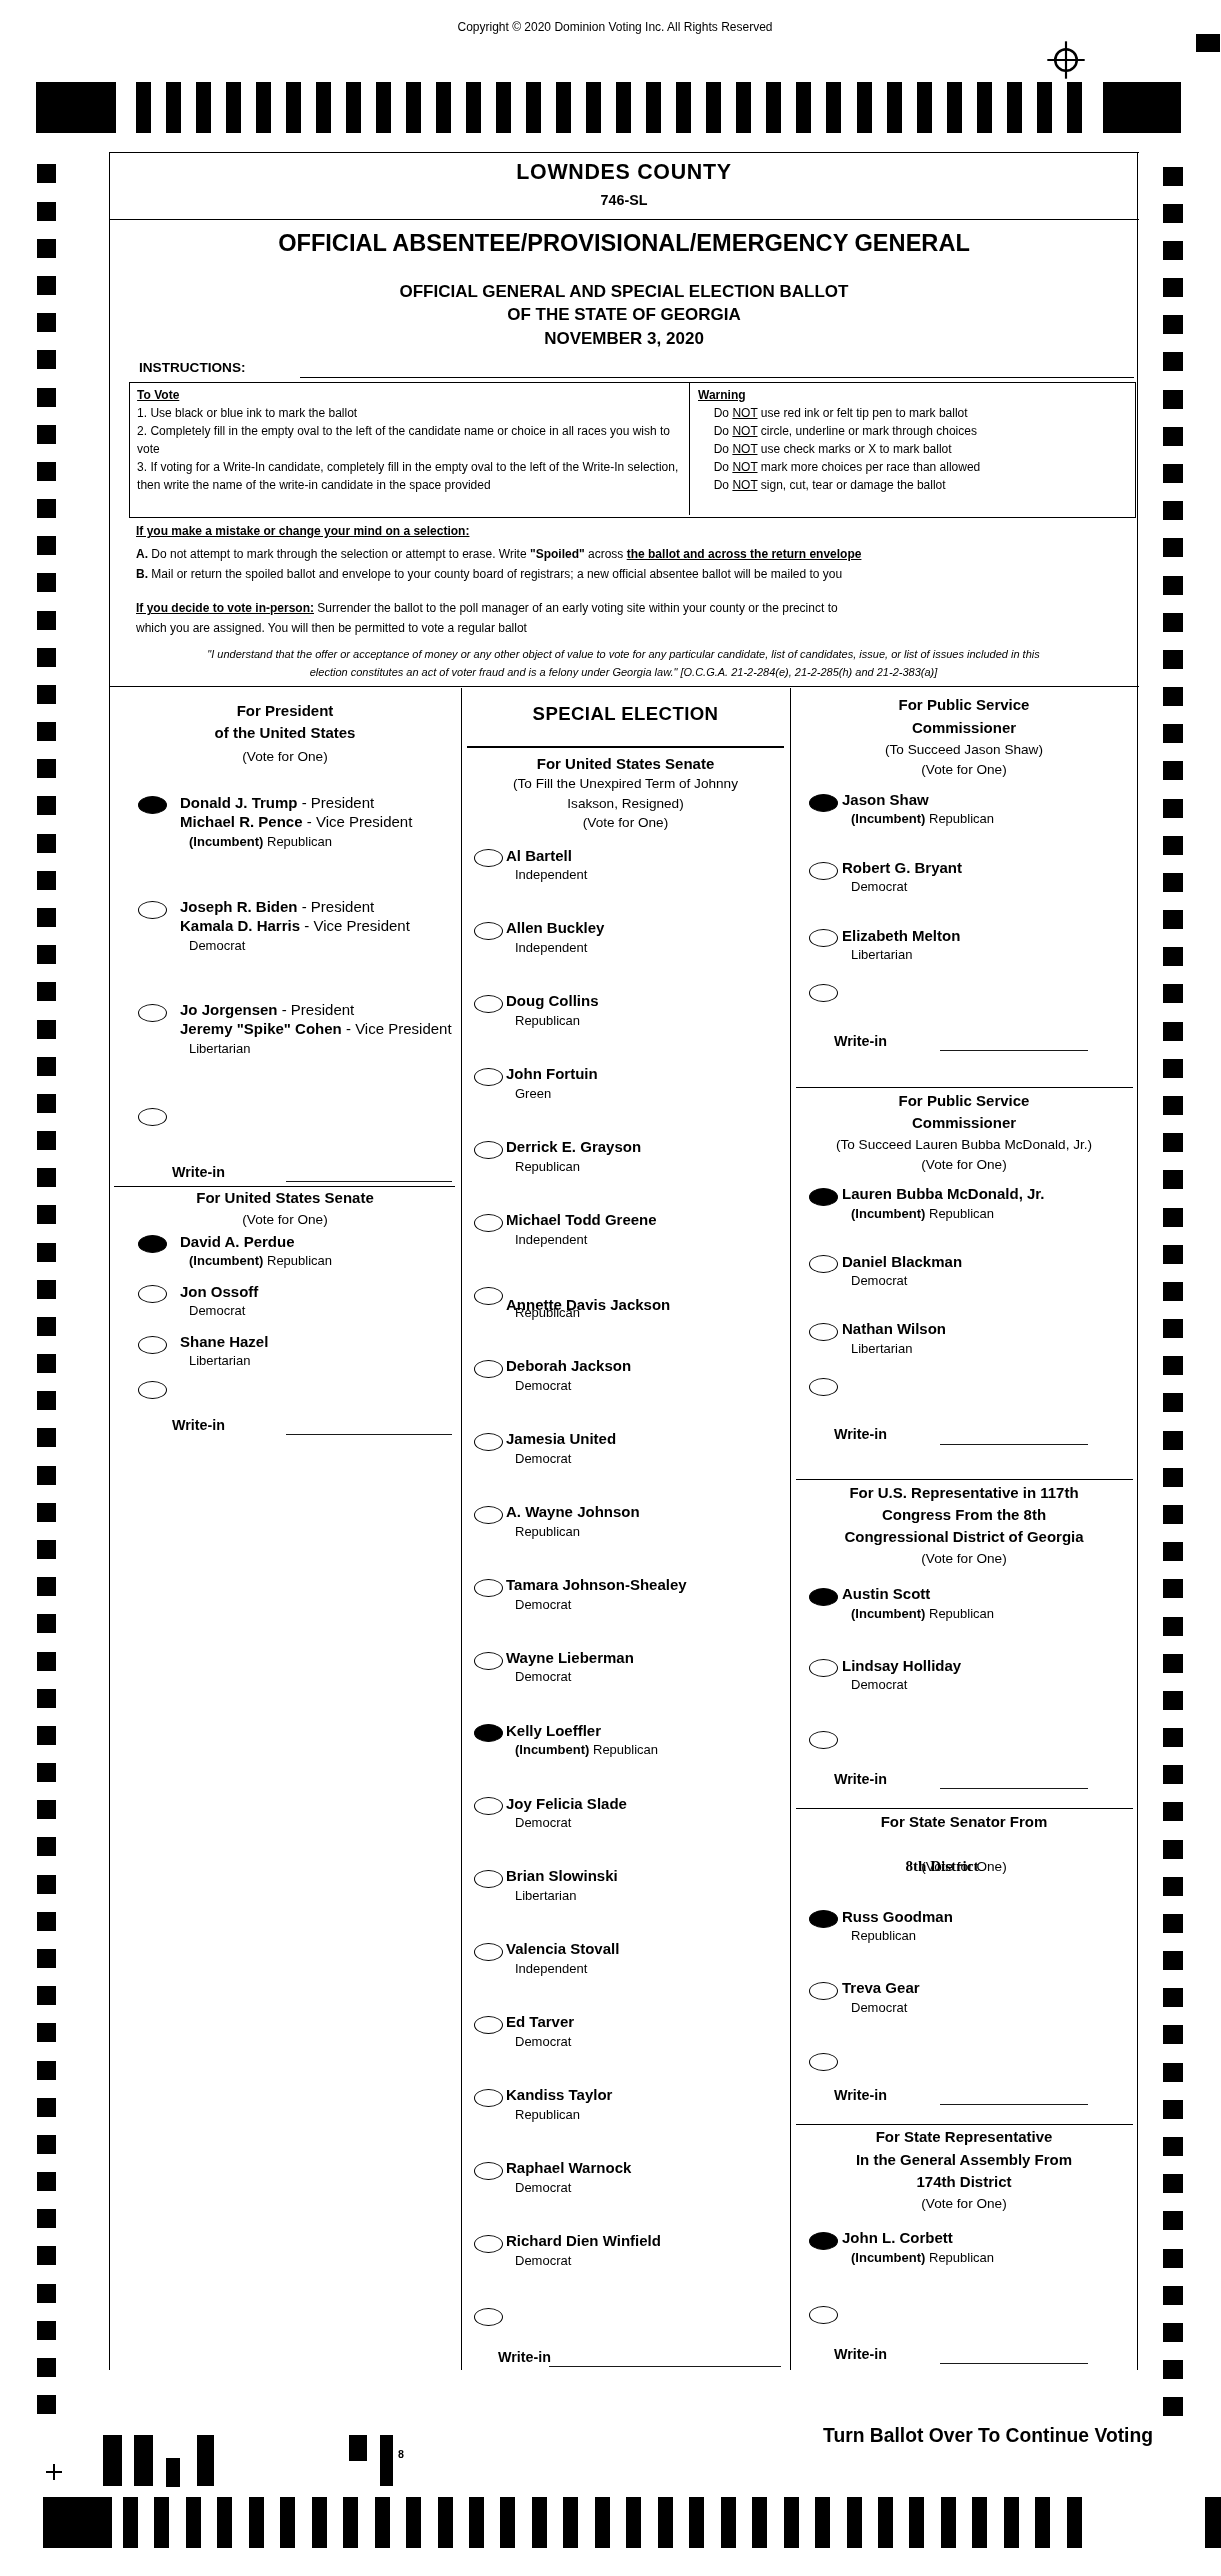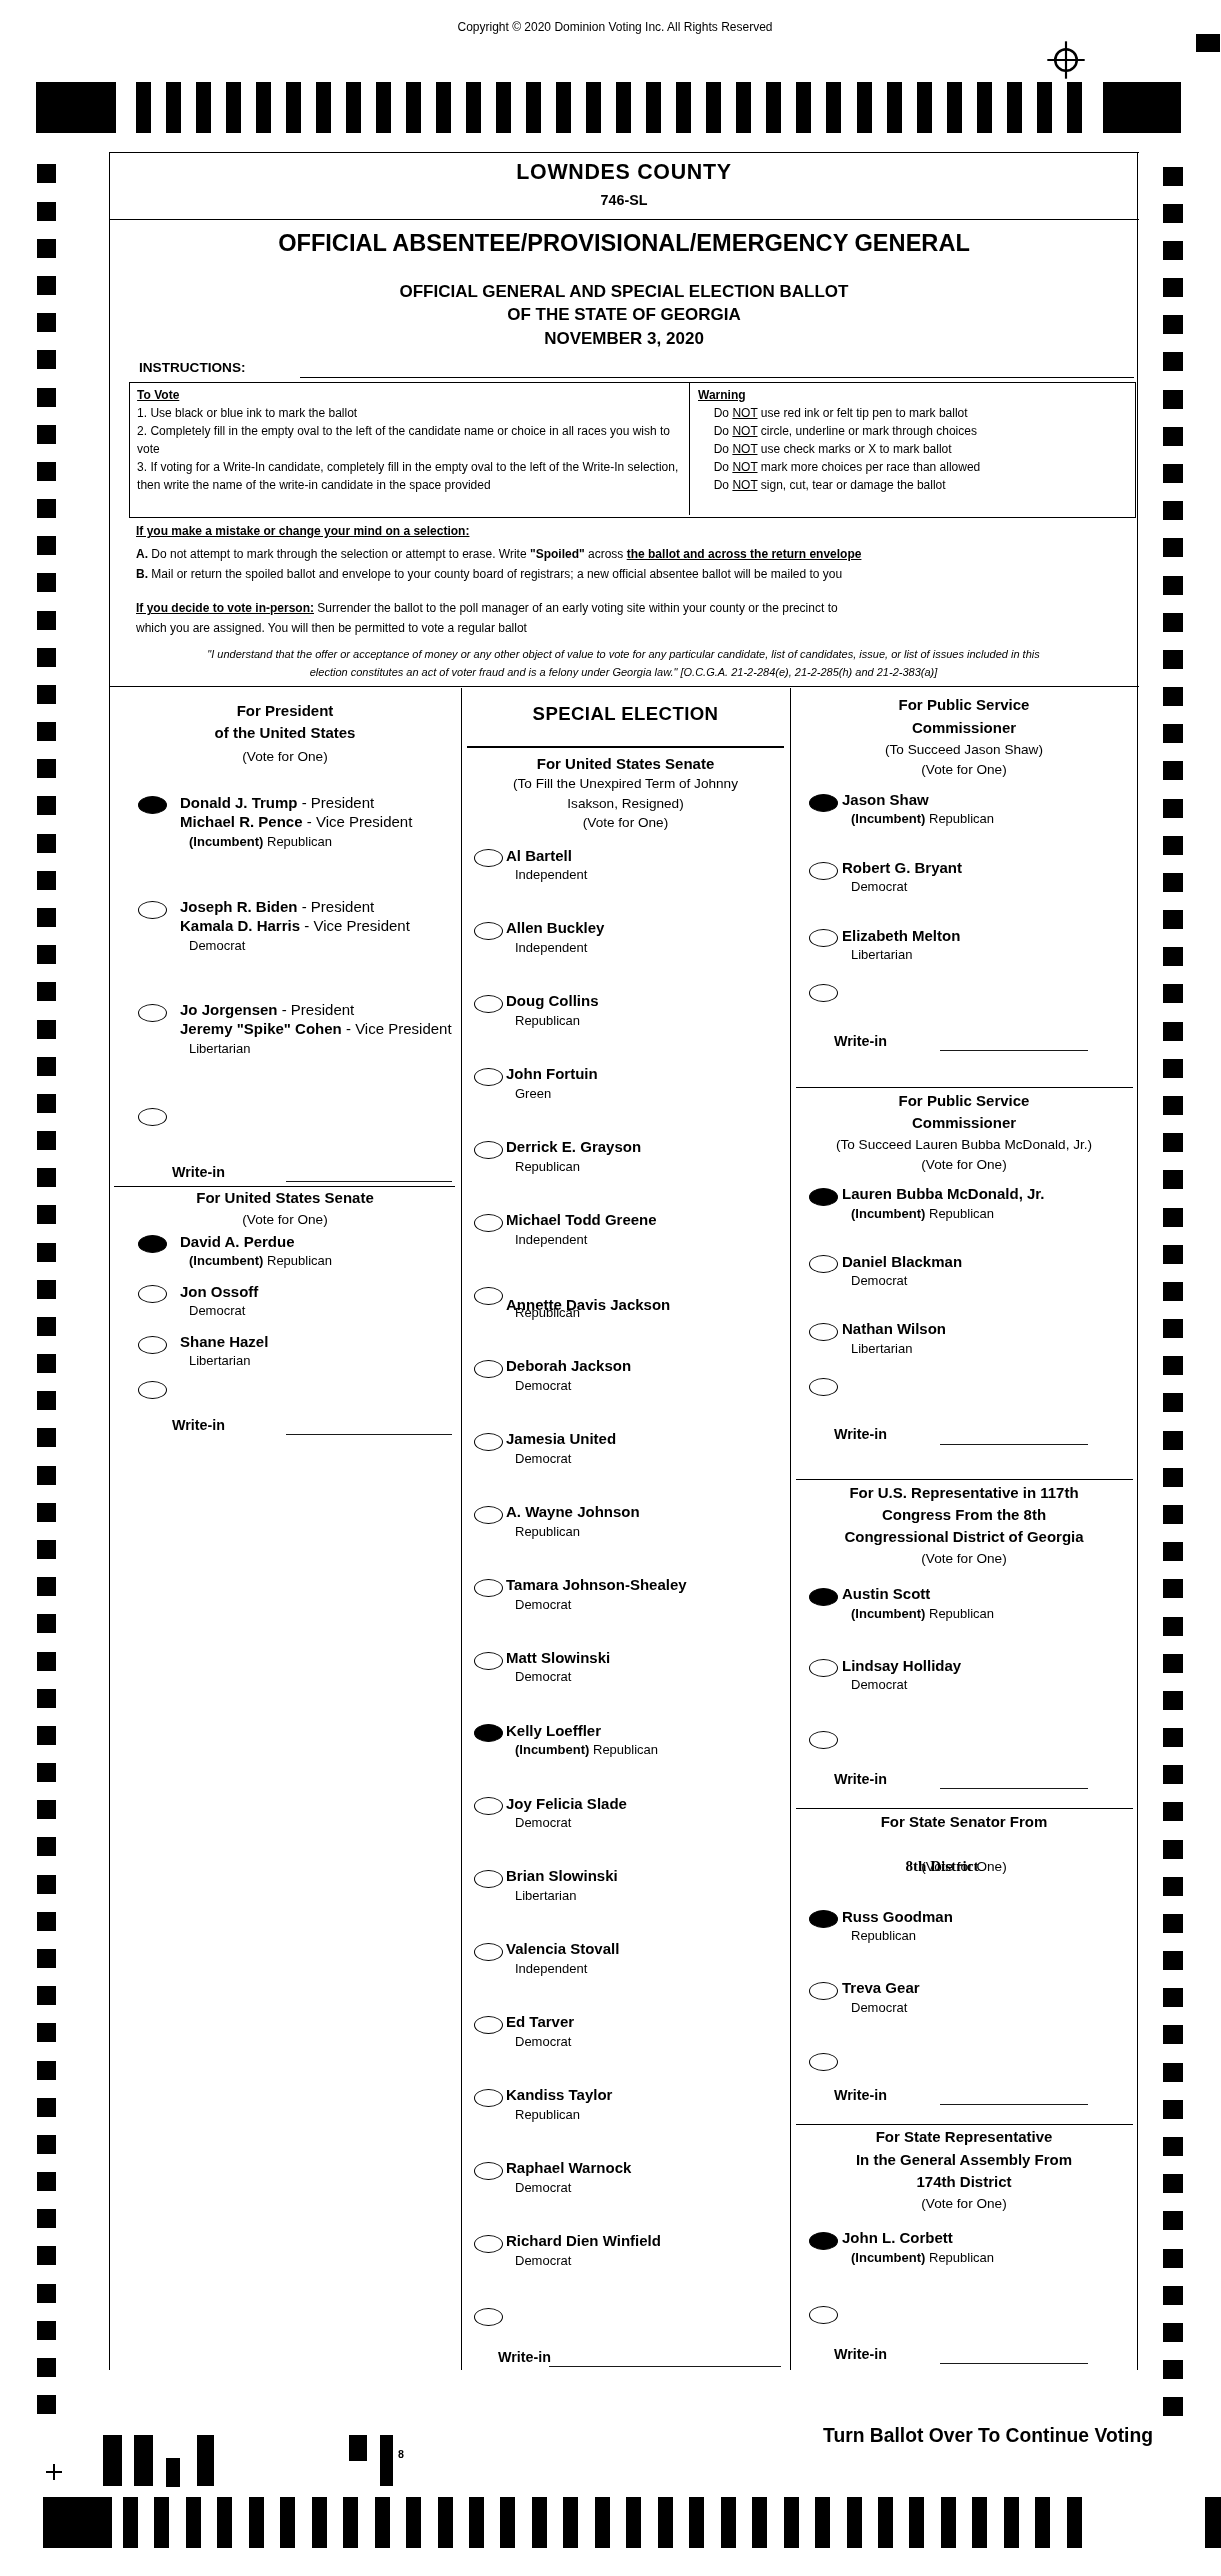--- a/index.html
+++ b/index.html
@@ -383,21 +383,21 @@
         <div class="oval" style="left: 474px; top: 1433px;"></div>
         <div class="nline" style="left: 506px; top: 1430px;"><span class="nm">Jamesia United</span><span></span></div>
         <div class="party" style="left: 515px; top: 1451px;"><span>Democrat</span></div>
         <div class="oval" style="left: 474px; top: 1506px;"></div>
         <div class="nline" style="left: 506px; top: 1503px;"><span class="nm">A. Wayne Johnson</span><span></span></div>
         <div class="party" style="left: 515px; top: 1524px;"><span>Republican</span></div>
         <div class="oval" style="left: 474px; top: 1579px;"></div>
         <div class="nline" style="left: 506px; top: 1576px;"><span class="nm">Tamara Johnson-Shealey</span><span></span></div>
         <div class="party" style="left: 515px; top: 1597px;"><span>Democrat</span></div>
         <div class="oval" style="left: 474px; top: 1652px;"></div>
-        <div class="nline" style="left: 506px; top: 1649px;"><span class="nm">Matt Slowinski</span><span></span></div>
+        <div class="nline" style="left: 506px; top: 1649px;"><span class="nm">Wayne Lieberman</span><span></span></div>
         <div class="party" style="left: 515px; top: 1669px;"><span>Democrat</span></div>
         <div class="oval filled" style="left: 474px; top: 1724px;"></div>
         <div class="nline" style="left: 506px; top: 1722px;"><span class="nm">Kelly Loeffler</span><span></span></div>
         <div class="party" style="left: 515px; top: 1742px;"><span class="inc">(Incumbent) </span><span>Republican</span></div>
         <div class="oval" style="left: 474px; top: 1797px;"></div>
         <div class="nline" style="left: 506px; top: 1795px;"><span class="nm">Joy Felicia Slade</span><span></span></div>
         <div class="party" style="left: 515px; top: 1815px;"><span>Democrat</span></div>
         <div class="oval" style="left: 474px; top: 1870px;"></div>
         <div class="nline" style="left: 506px; top: 1867px;"><span class="nm">Brian Slowinski</span><span></span></div>
         <div class="party" style="left: 515px; top: 1888px;"><span>Libertarian</span></div>

